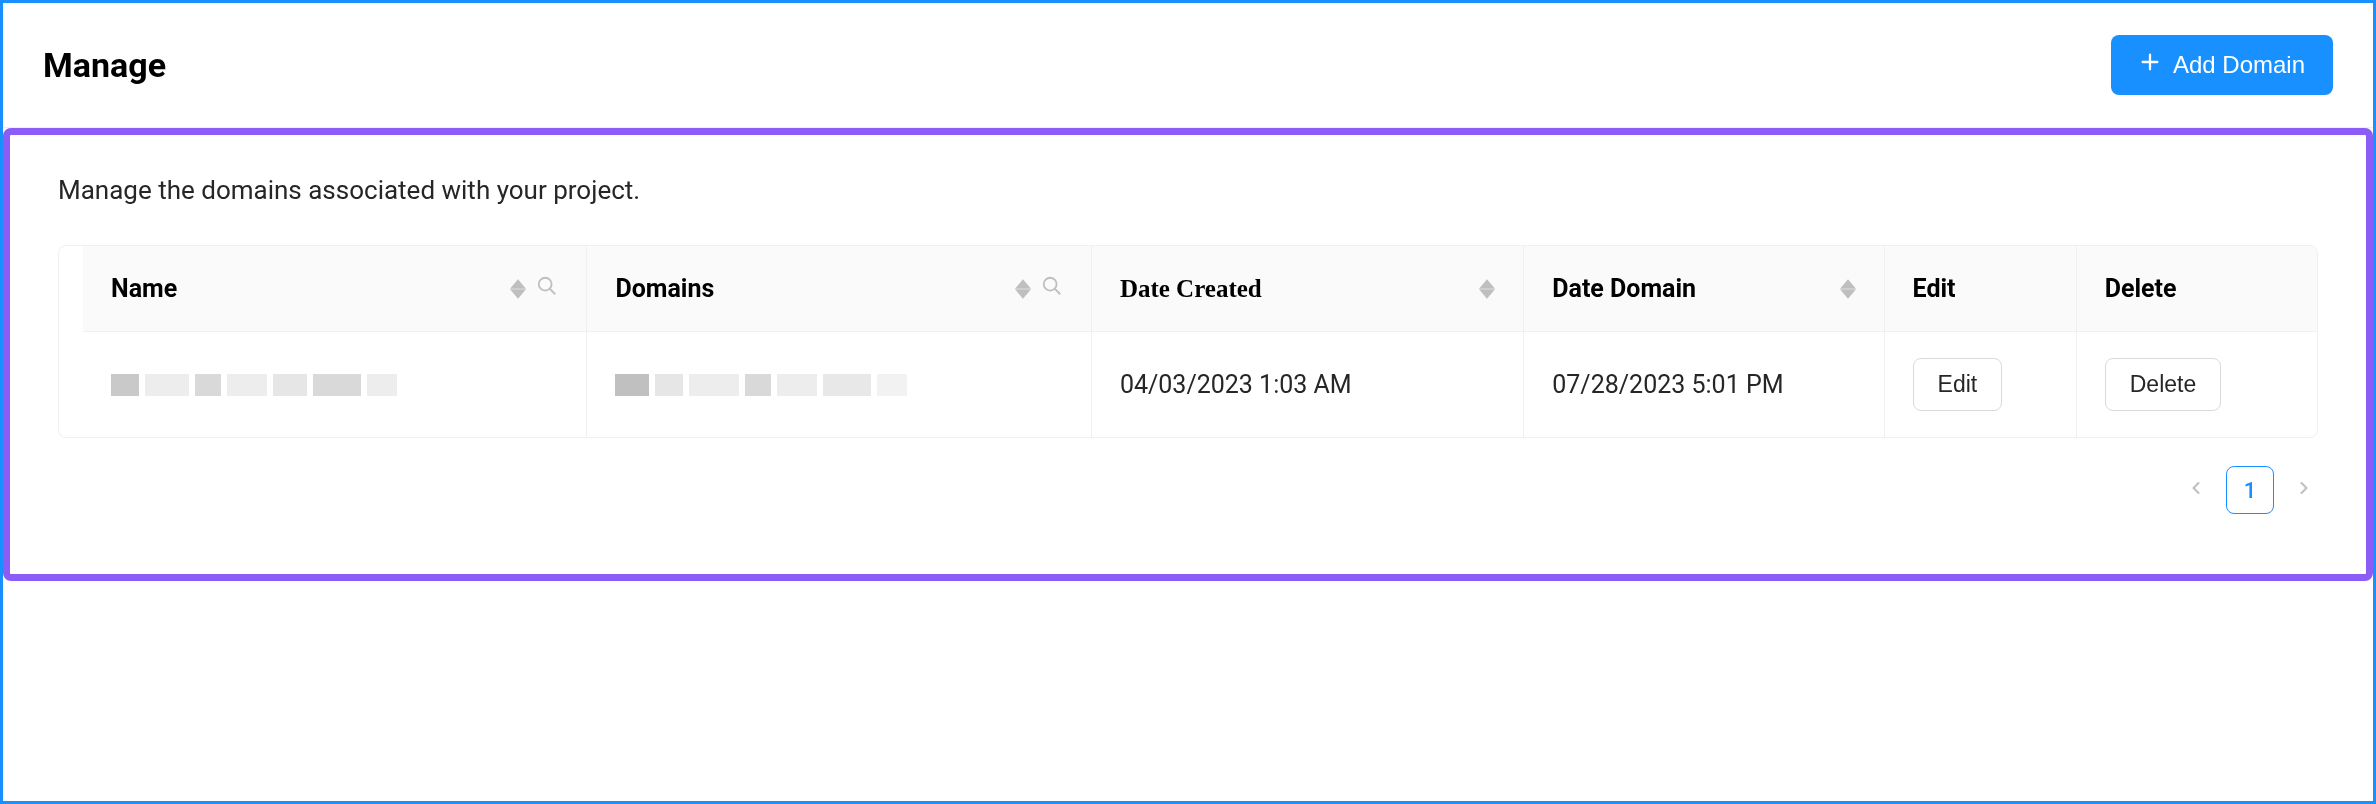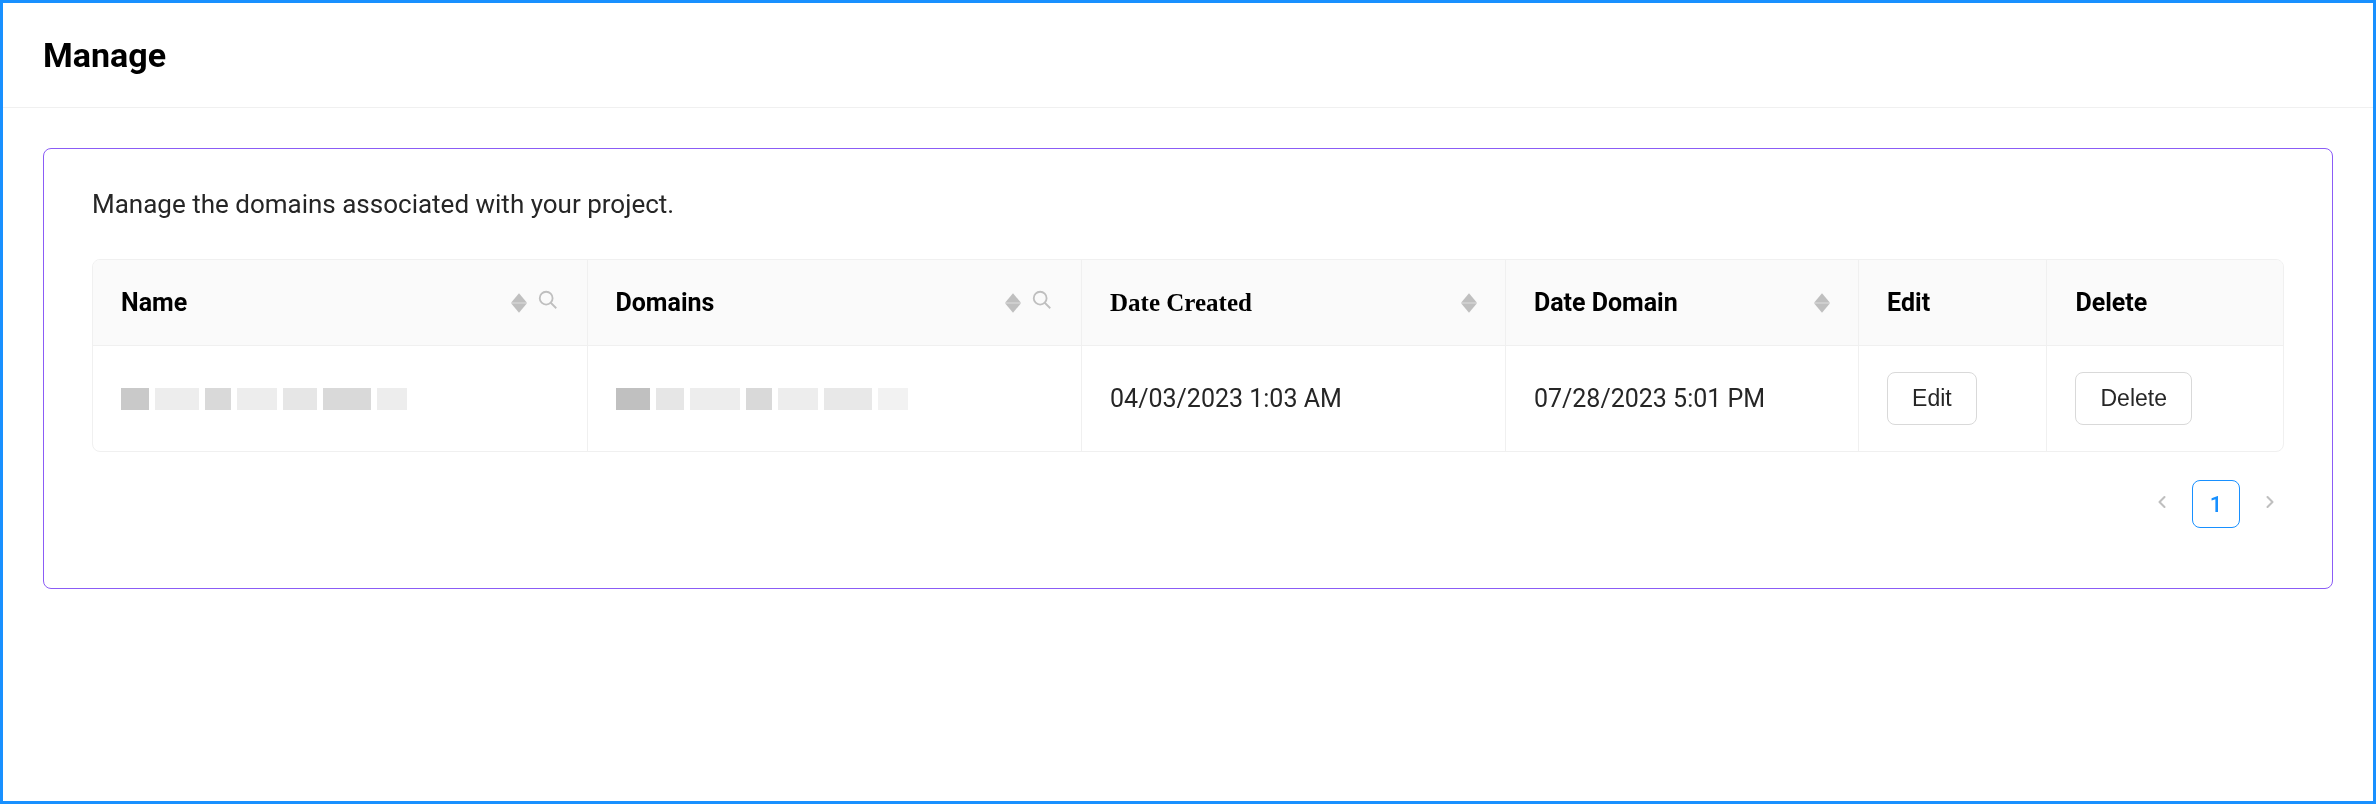--- a/index.html
+++ b/index.html
@@ -31,37 +31,37 @@
     color: #fff;
     border: none;
     border-radius: 8px;
     padding: 16px 28px;
     font-size: 24px;
     font-weight: 500;
     cursor: pointer;
   }
   .btn-primary svg { width: 22px; height: 22px; }
   .card {
-    margin: 40px;
-    border: 1px solid #8b5cf6;
+    border: 7px solid #8b5cf6;
     border-radius: 8px;
     padding: 40px 48px 60px 48px;
   }
   .card-desc {
     font-size: 26px;
     color: #262626;
     margin-bottom: 40px;
   }
   .table {
     width: 100%;
     border-collapse: separate;
     border-spacing: 0;
     border: 1px solid #f0f0f0;
     border-radius: 8px;
     overflow: hidden;
+    padding-left: 24px;
   }
   .table th {
     background: #fafafa;
     text-align: left;
     font-weight: 700;
     font-size: 25px;
     color: #000;
     padding: 28px 28px;
     border-bottom: 1px solid #f0f0f0;
     border-right: 1px solid #f0f0f0;
@@ -140,20 +140,29 @@
   .col-created { width: 18%; font-family: Liberation Serif, serif; }
   .col-updated { width: 15%; }
   .col-edit { width: 8%; }
   .col-delete { width: 10%; }
 </style>
 </head>
 <body>
 
 <div class="header">
   <h1 class="page-title">Manage</h1>
+  <button class="btn-primary">
+    <span>
+      <svg viewBox="0 0 24 24" fill="none" stroke="currentColor" stroke-width="2.5" stroke-linecap="round">
+        <line x1="12" y1="4" x2="12" y2="20"></line>
+        <line x1="4" y1="12" x2="20" y2="12"></line>
+      </svg>
+    </span>
+    <span>Add Domain</span>
+  </button>
 </div>
 
 <div class="card">
   <p class="card-desc">Manage the domains associated with your project.</p>
 
   <table class="table">
     <thead>
       <tr>
         <th class="col-name">
           <div class="th-inner">

